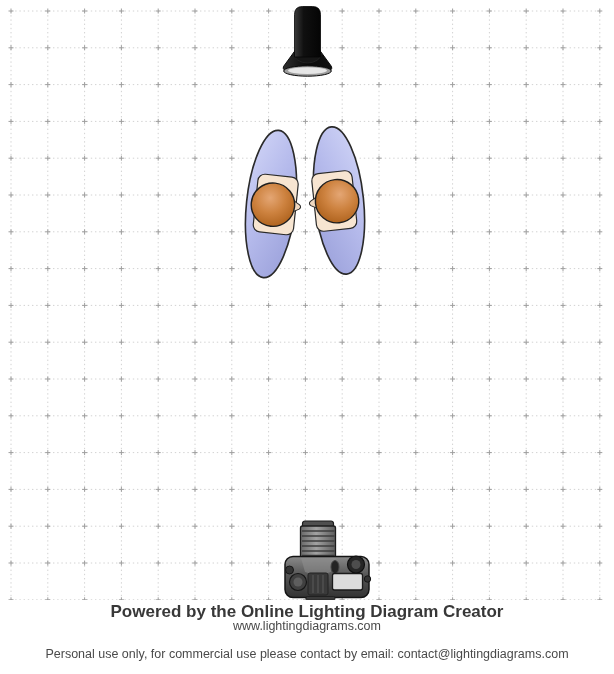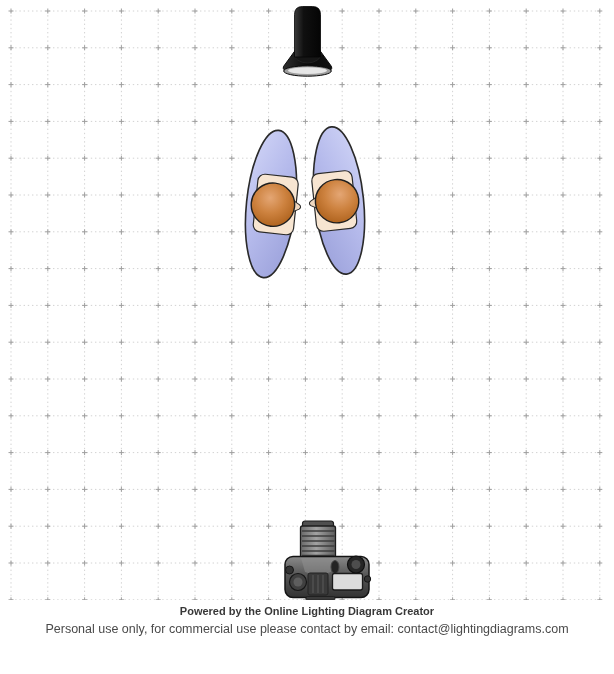--- a/index.html
+++ b/index.html
@@ -20,24 +20,24 @@
     width: 614px;
     text-align: center;
     padding-top: 4px;
     color: #4a4a4a;
     font-size: 12.5px;
     line-height: 15px;
   }
   .footer p { margin: 0; }
   .footer .f-bold {
     font-weight: bold;
-    font-size: 11px;
+    font-size: 17px;
     color: #383838;
   }
-  .footer .f-license { margin-top: 3px; }
+  .footer .f-license { margin-top: 13px; }
 </style>
 </head>
 <body>
 
 <div class="page">
 
   <svg class="diagram-canvas" width="614" height="600" viewBox="0 0 614 600" xmlns="http://www.w3.org/2000/svg">
     <defs>
       <linearGradient id="bodyGrad" x1="0" y1="0" x2="0.8" y2="1">
         <stop offset="0" stop-color="#d2d6f7"></stop>
@@ -200,16 +200,17 @@
       <circle cx="-29" cy="61" r="4.5" fill="#5e5e5e"></circle>
 
       <circle cx="-37.5" cy="49" r="4" fill="#333333" stroke="#161616" stroke-width="1"></circle>
       <circle cx="40.5" cy="58" r="3.2" fill="#333333" stroke="#161616" stroke-width="1"></circle>
       <rect x="-21" y="75.5" width="29" height="3.5" rx="1.5" fill="#3a3a3a" stroke="#1c1c1c" stroke-width="0.8"></rect>
     </g>
   </svg>
 
   <div class="footer">
     <p class="f-bold">Powered by the Online Lighting Diagram Creator</p>
+    <p>www.lightingdiagrams.com</p>
     <p class="f-license">Personal use only, for commercial use please contact by email: contact@lightingdiagrams.com</p>
   </div>
 
 </div>
 
 </body></html>

